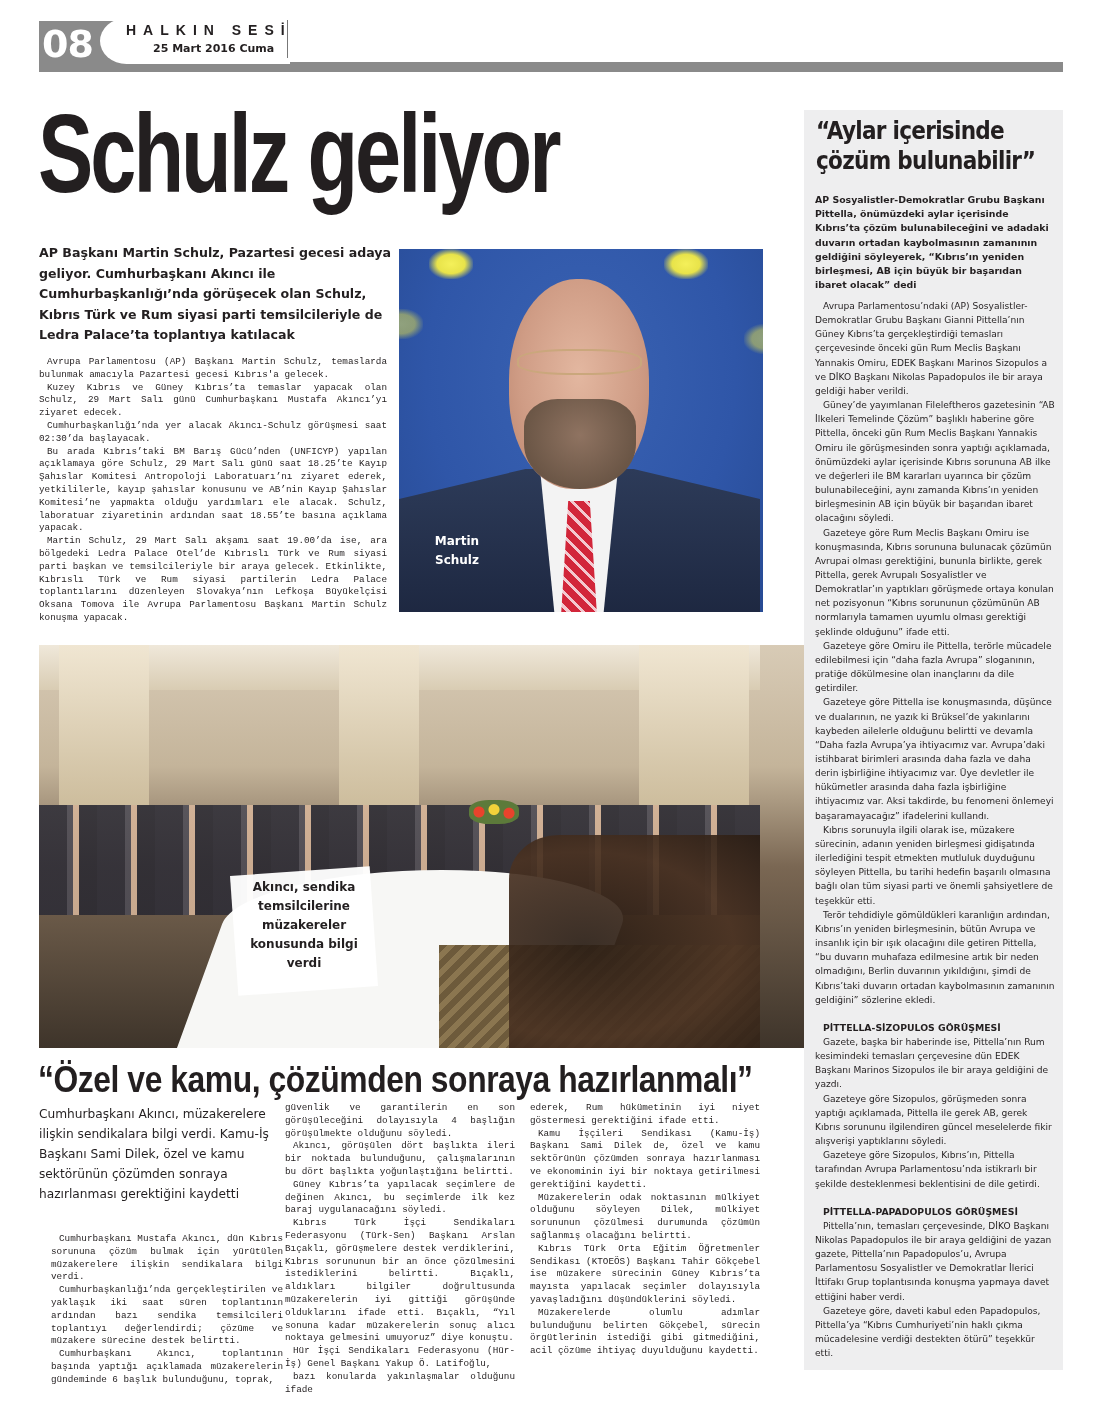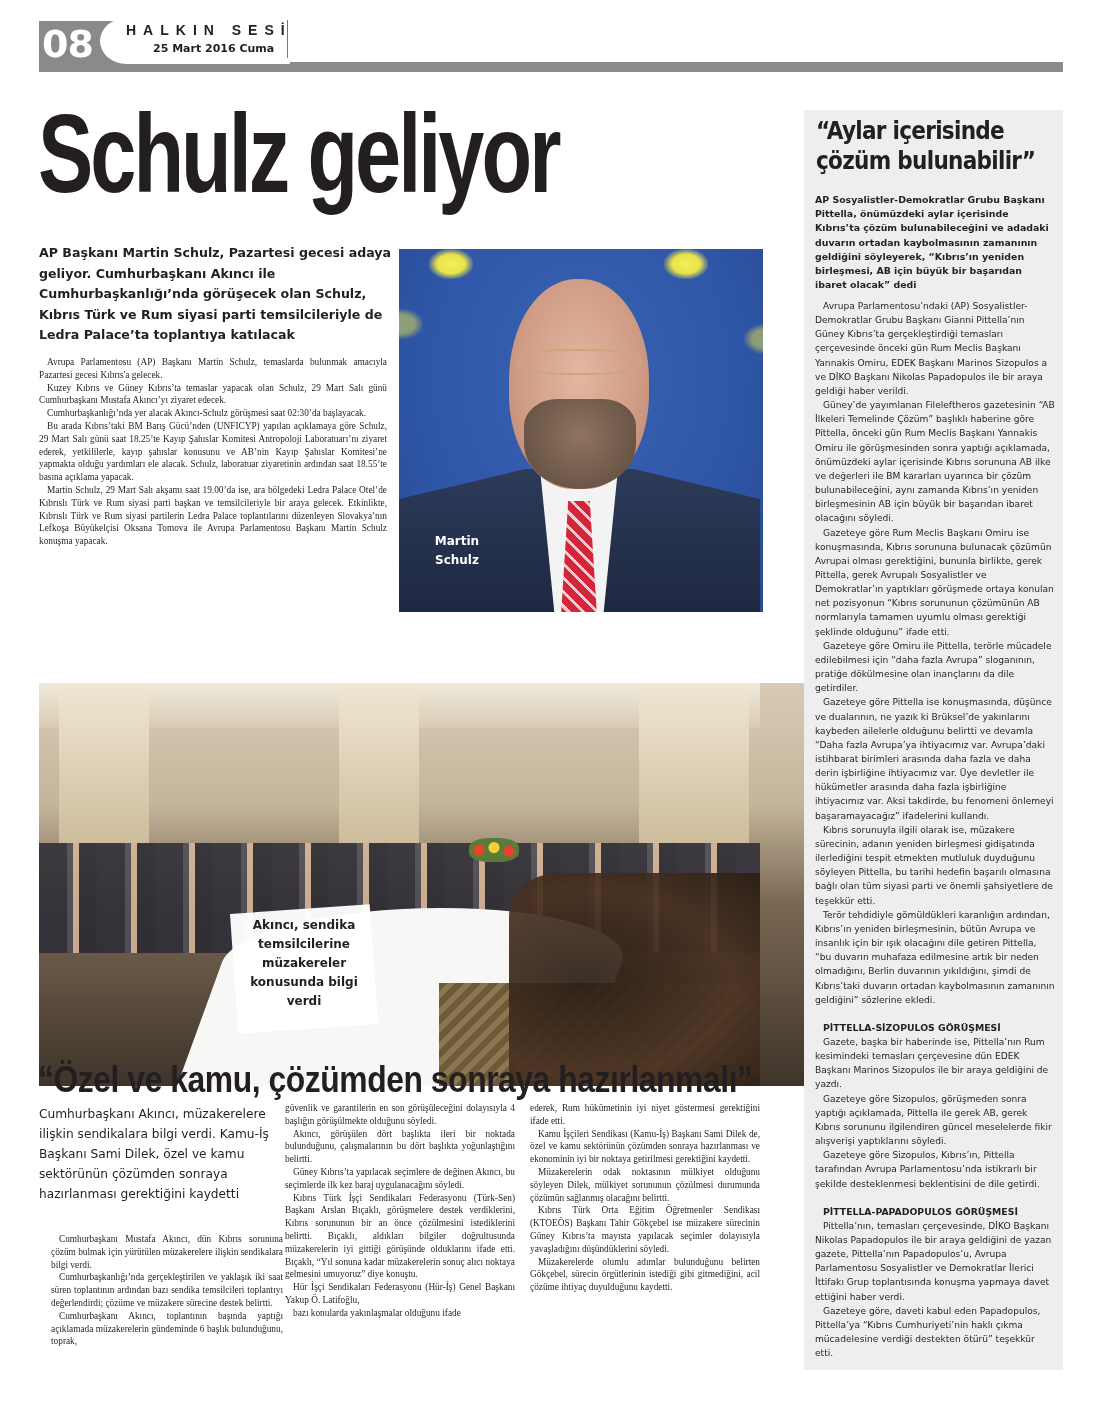--- a/index.html
+++ b/index.html
@@ -14,38 +14,38 @@
   .hdr-paper { position: absolute; left: 126px; top: 22px; font-family: Liberation Sans, sans-serif; font-weight: bold; font-size: 14px; letter-spacing: 7px; color: #231f20; }
   .hdr-date { position: absolute; left: 153px; top: 42px; font-family: "DejaVu Sans", sans-serif; font-weight: bold; font-size: 11px; color: #231f20; }
   .hdr-vline { position: absolute; left: 287px; top: 20px; width: 1px; height: 38px; background: #777; }
 
   
   .headline { position: absolute; left: 38px; top: 84px; font-family: "Liberation Sans", sans-serif; font-weight: bold; font-size: 112px; line-height: 140px; color: #231f20; letter-spacing: -4px; transform: scaleX(0.74); transform-origin: left top; white-space: nowrap; }
 
   
   .lead { position: absolute; left: 39px; top: 243px; width: 352px; font-family: "DejaVu Sans", sans-serif; font-weight: bold; font-size: 12.6px; line-height: 20.5px; color: #231f20; }
 
-  .body-text { font-family: Liberation Serif, serif; font-size: 9.3px; line-height: 12.8px; color: #231f20; text-align: justify; }
+  .body-text { font-family: Liberation Mono, monospace; font-size: 9.3px; line-height: 12.8px; color: #231f20; text-align: justify; }
   .body-text p { text-indent: 8px; }
   .body1 { position: absolute; left: 39px; top: 356px; width: 348px; }
 
   
   .photo1 { position: absolute; left: 399px; top: 249px; width: 364px; height: 363px; overflow: hidden;
     background: radial-gradient(ellipse at 50% 35%, #3a63b3 0%, #2f56a8 60%, #274a93 100%); }
   .star { position: absolute; width: 44px; height: 30px; background: radial-gradient(ellipse, #f4f05a 0%, #e8e34a 45%, rgba(200,210,180,0.0) 75%); }
   .head { position: absolute; left: 110px; top: 30px; width: 140px; height: 210px; background: radial-gradient(ellipse at 50% 45%, #e3b7a0 0%, #cf9c85 60%, #b9836c 100%); border-radius: 48% 48% 45% 45%; }
   .beard { position: absolute; left: 125px; top: 150px; width: 112px; height: 90px; background: radial-gradient(ellipse at 50% 40%, #8f7361 0%, #6b5646 70%); border-radius: 30% 30% 50% 50%; }
   .glasses { position: absolute; left: 118px; top: 100px; width: 125px; height: 26px; border: 2px solid #caa77c; border-radius: 40%; }
   .suit { position: absolute; left: 0; top: 220px; width: 361px; height: 150px; background: linear-gradient(180deg, #2d3b59, #1d2740); clip-path: polygon(0 20%, 35% 0, 65% 0, 100% 20%, 100% 100%, 0 100%); }
   .shirt { position: absolute; left: 140px; top: 210px; width: 80px; height: 160px; background: #f3f3f3; clip-path: polygon(0 0, 100% 0, 80% 100%, 20% 100%); }
   .tie { position: absolute; left: 162px; top: 252px; width: 36px; height: 115px; background: repeating-linear-gradient(45deg, #d2263a 0 7px, #f3c8cf 7px 10px); clip-path: polygon(20% 0, 80% 0, 100% 100%, 0 100%); }
   .photo1-caption { position: absolute; left: 18px; top: 283px; width: 80px; text-align: center; font-family: "DejaVu Sans", sans-serif; font-weight: bold; font-size: 12px; line-height: 19px; color: #ffffff; }
 
   
-  .photo2 { position: absolute; left: 39px; top: 683px; width: 835px; height: 403px; overflow: hidden;
+  .photo2 { position: absolute; left: 39px; top: 645px; width: 835px; height: 403px; overflow: hidden;
     background: linear-gradient(180deg, #d8cbb6 0%, #c4b49a 30%, #7a6753 55%, #3e342a 100%); }
   .curtain { position: absolute; top: 0; height: 160px; background: linear-gradient(180deg,#f0e6d2,#cdbd9d); }
   .ceiling { position: absolute; left: 0; top: 0; width: 721px; height: 45px; background: linear-gradient(180deg,#efe8da,#d9ccb3); }
   .people { position: absolute; left: 0; top: 160px; width: 721px; height: 110px; background: repeating-linear-gradient(90deg, #2a2a35 0 28px, #4b4a55 28px 34px, #d9b79b 34px 40px, #262630 40px 58px); opacity: 0.85; }
   .table { position: absolute; left: 170px; top: 225px; width: 400px; height: 180px; background: #f7f7f5; border-radius: 50% 50% 0 0 / 30% 30% 0 0; transform: skewX(-20deg); }
   .carpet { position: absolute; left: 400px; top: 300px; width: 321px; height: 110px; background: repeating-linear-gradient(135deg, #6d5a3b 0 6px, #8b7650 6px 12px); }
   .chairs { position: absolute; left: 470px; top: 190px; width: 251px; height: 220px; background: radial-gradient(ellipse at 30% 50%, #2a1d14 0%, #4a3222 60%, #2a1d14 100%); border-radius: 20% 0 0 0; opacity: 0.92; }
   .flowers { position: absolute; left: 430px; top: 155px; width: 50px; height: 24px; background: radial-gradient(circle at 20% 50%, #e8432c 0 5px, transparent 6px), radial-gradient(circle at 50% 40%, #f2d23a 0 5px, transparent 6px), radial-gradient(circle at 80% 55%, #e8432c 0 5px, transparent 6px), #5c7a3a; border-radius: 40%; }
   .photo2-caption-box { position: absolute; left: 195px; top: 226px; width: 140px; height: 120px; background: rgba(255,255,255,0.96); transform: rotate(-4deg); }
   .photo2-caption { position: absolute; left: 200px; top: 233px; width: 130px; text-align: center; font-family: "DejaVu Sans", sans-serif; font-weight: bold; font-size: 12px; line-height: 19px; color: #231f20; }

